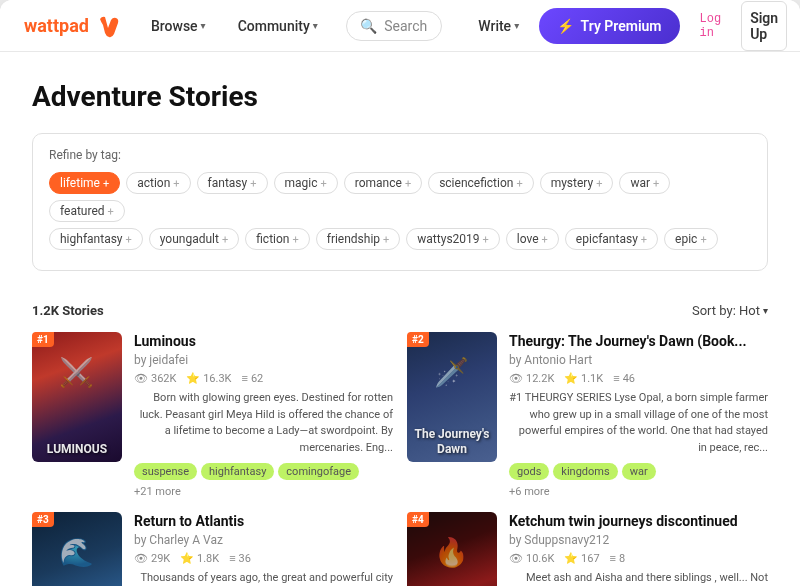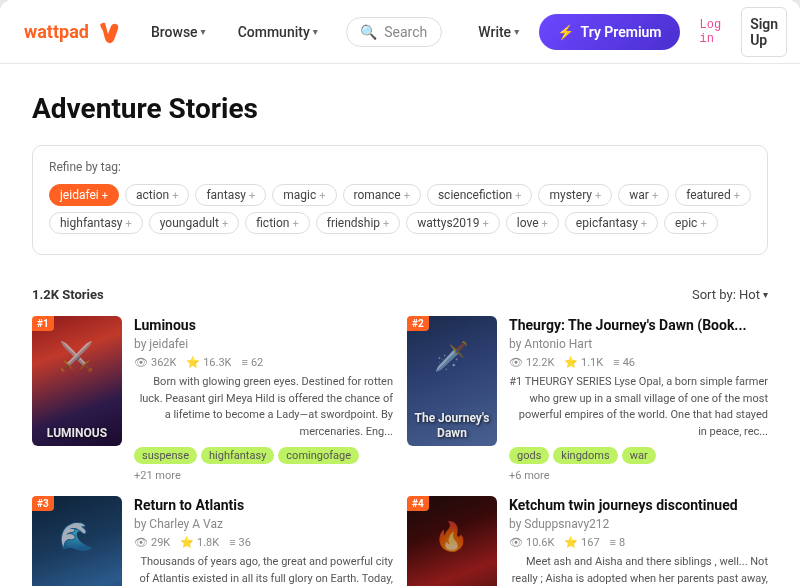--- a/index.html
+++ b/index.html
@@ -19,21 +19,21 @@
       box-shadow: 0 4px 30px rgba(0,0,0,0.15);
       overflow: hidden;
       display: flex;
       flex-direction: column;
     }
     
     .header {
       display: flex;
       align-items: center;
       padding: 0 24px;
-      height: 64px;
+      height: 52px;
       border-bottom: 1px solid #e8e8e8;
       background: #fff;
       gap: 8px;
     }
     .logo-area {
       display: flex;
       align-items: center;
       gap: 6px;
       margin-right: 8px;
     }
@@ -368,21 +368,21 @@
   </header>
 
   <main class="main">
 
     <h1 class="page-title">Adventure Stories</h1>
 
     <div class="refine-box">
       <div class="refine-label">Refine by tag:</div>
       <div class="tags-row" id="tags-row-1">
           <div class="tag-chip active">
-            <span>jeidafei</span>
+            <span>lifetime</span>
             <span class="tag-plus">+</span>
           </div>
           <div class="tag-chip">
             <span>action</span>
             <span class="tag-plus">+</span>
           </div>
           <div class="tag-chip">
             <span>fantasy</span>
             <span class="tag-plus">+</span>
           </div>

